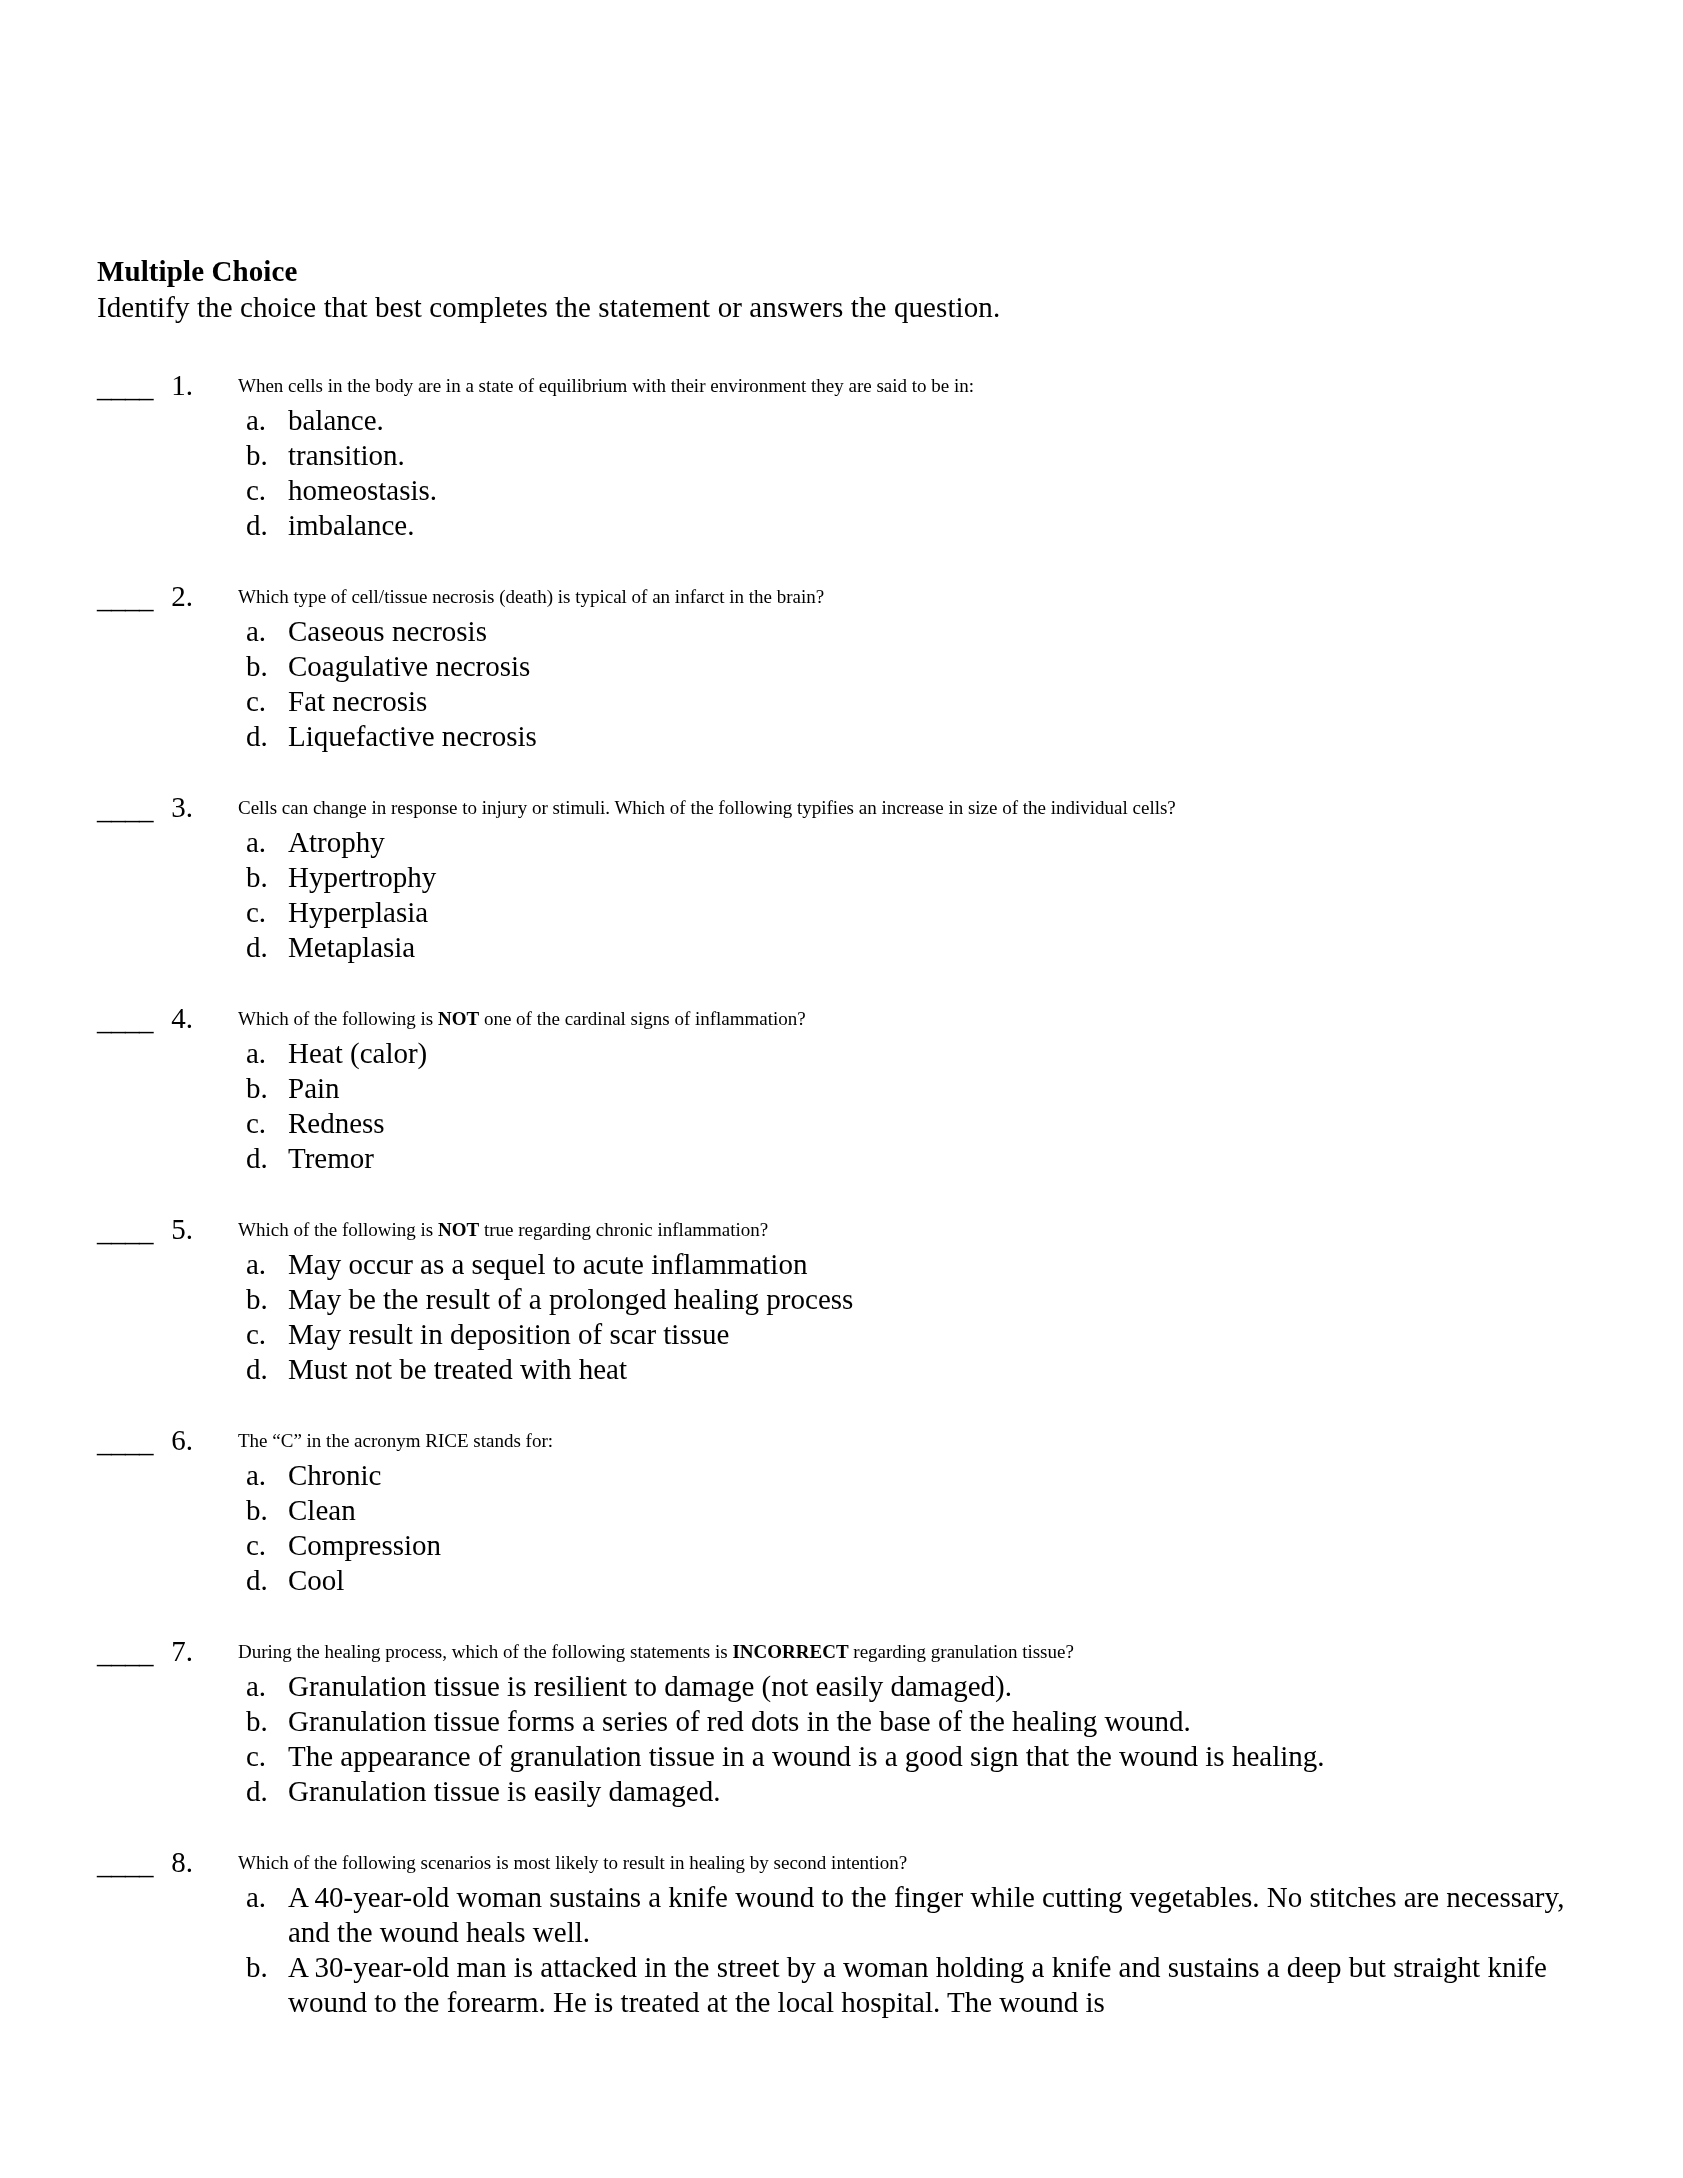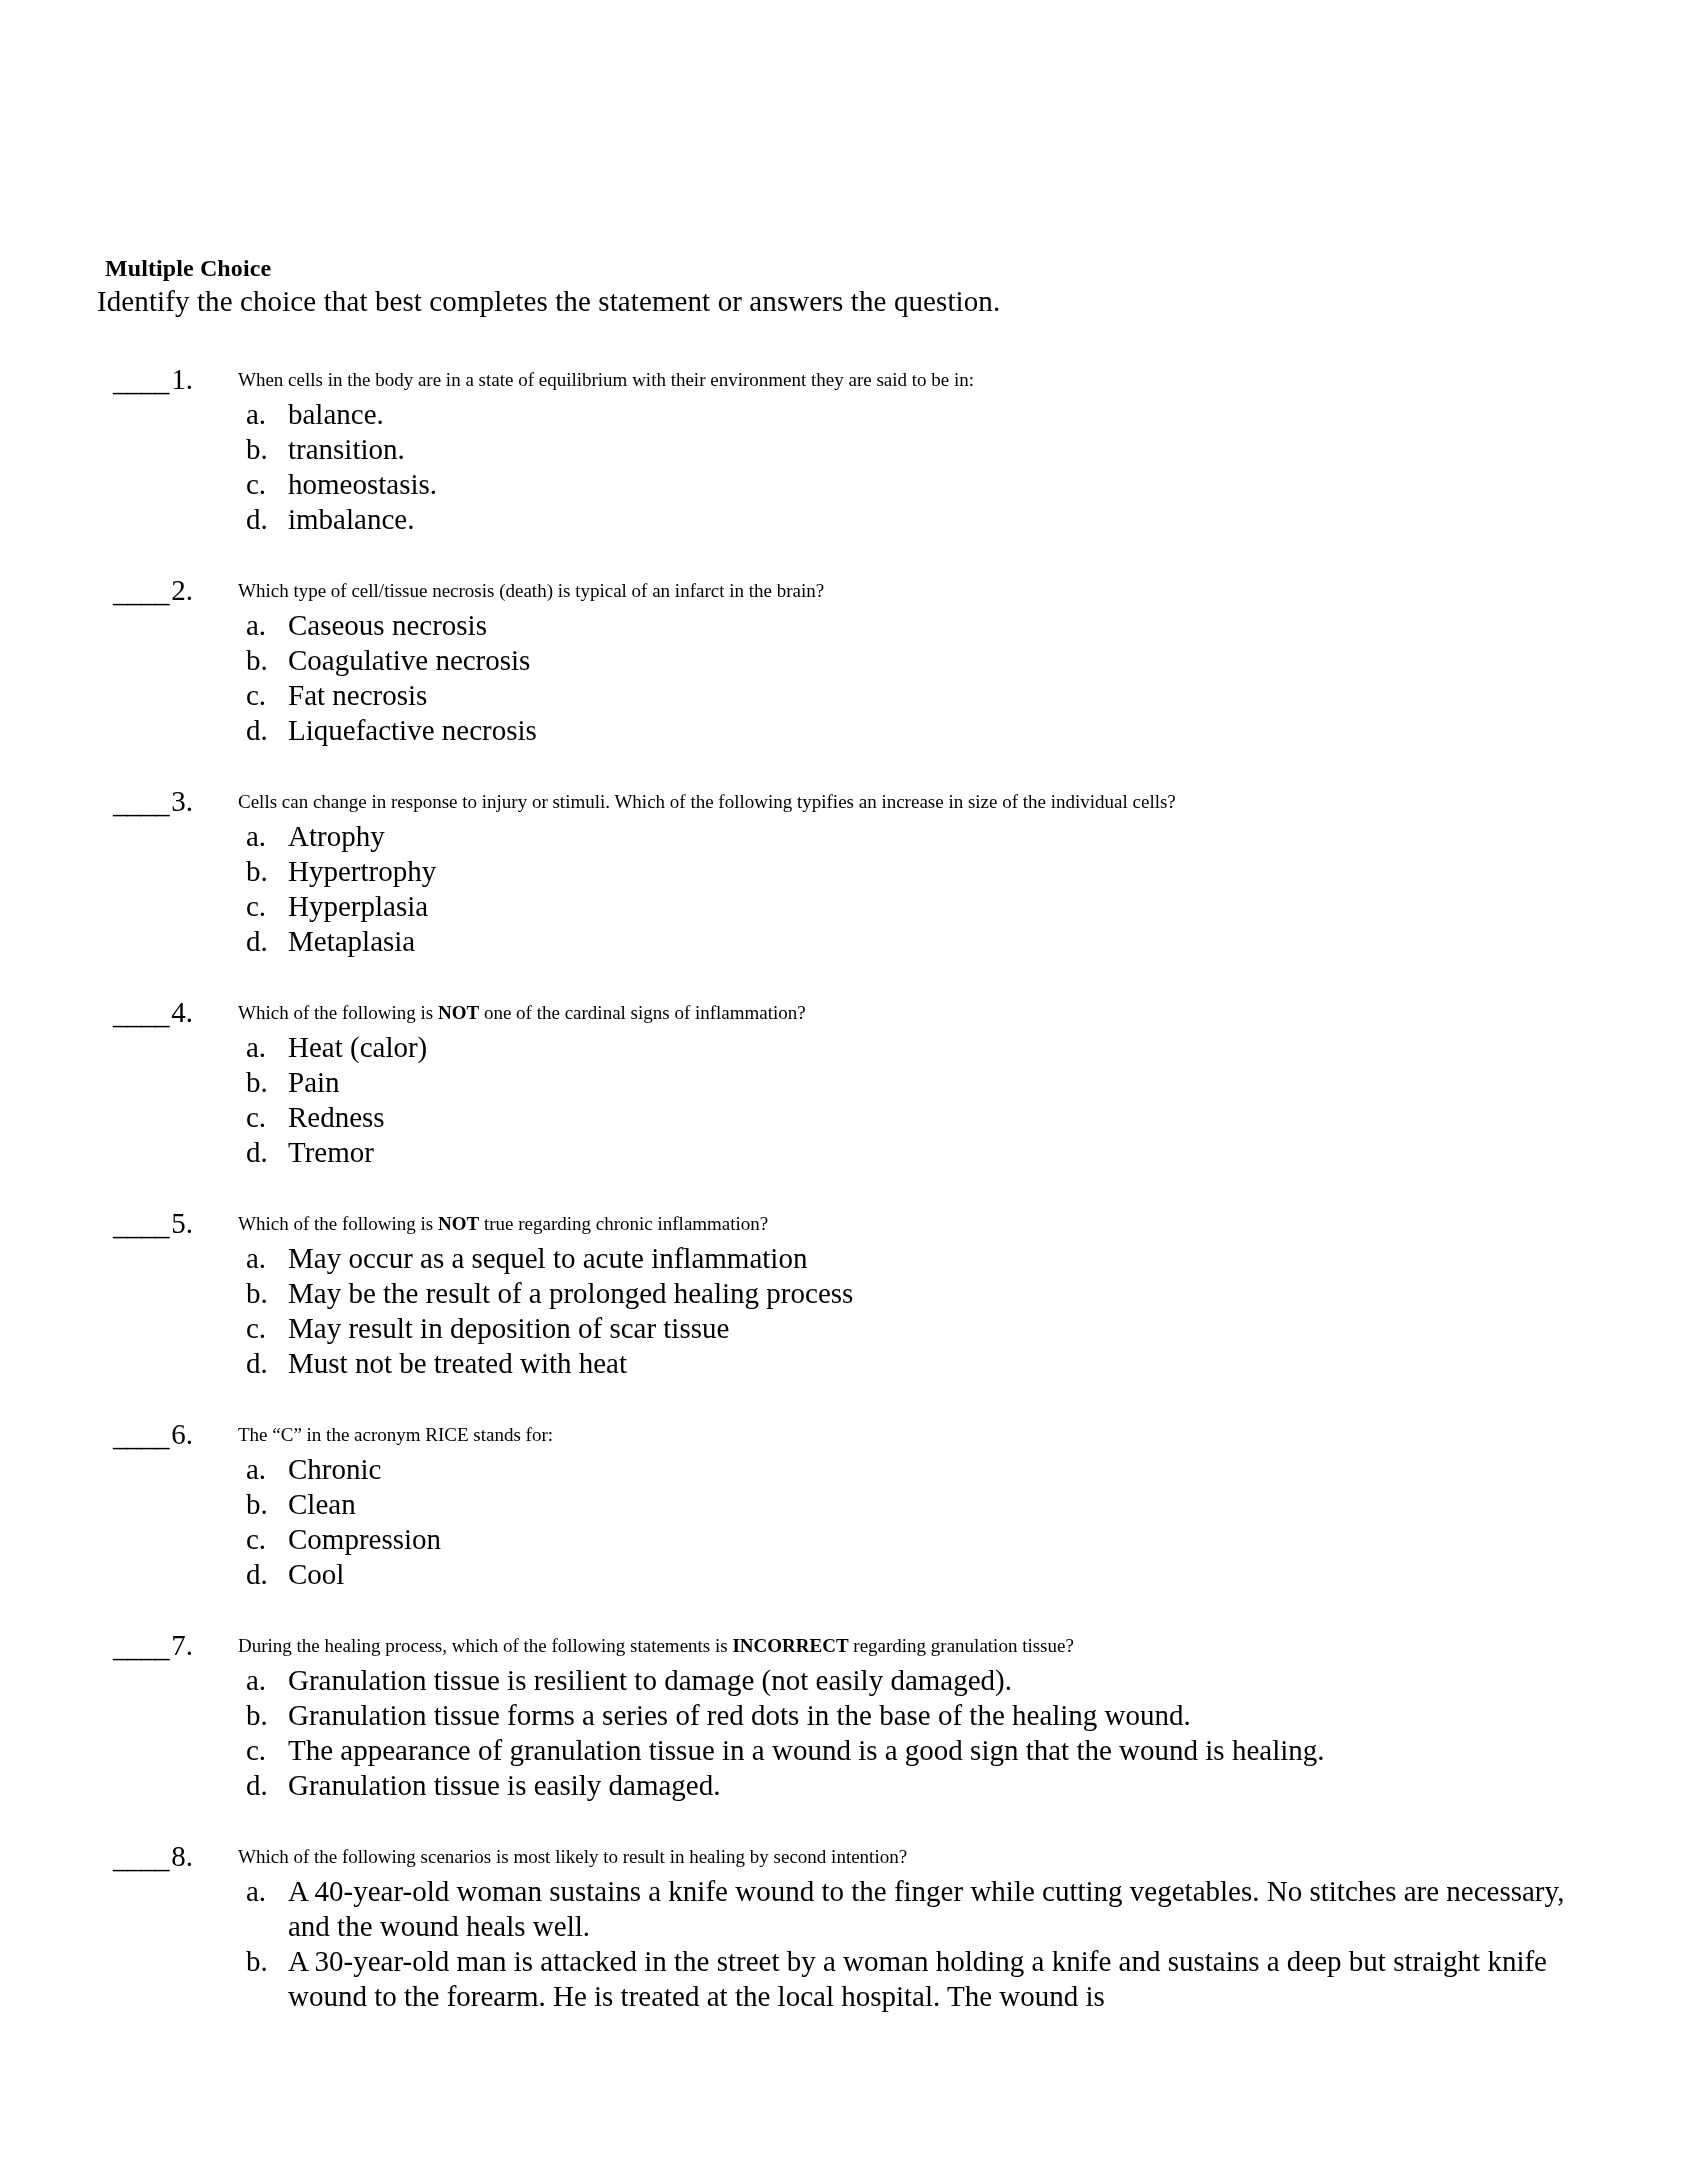--- a/index.html
+++ b/index.html
@@ -17,25 +17,24 @@
 
   .page {
     position: relative;
     width: 1683px;
     height: 2178px;
     box-sizing: border-box;
     padding: 255px 109px 0 97px;
   }
 
   .section-title {
-    font-size: 24px;
+    font-size: 29px;
     font-weight: bold;
     line-height: 1.16;
     letter-spacing: 0.1px;
-    margin-left: 8px;
   }
 
   .section-instruction {
     font-size: 29px;
     line-height: 1.16;
     margin-top: 2px;
     letter-spacing: 0.1px;
   }
 
   .questions {
@@ -45,21 +44,21 @@
   .question {
     position: relative;
     margin-bottom: 36px;
   }
   .question:last-child {
     margin-bottom: 0;
   }
 
   .q-blank {
     position: absolute;
-    left: 16px;
+    left: 0px;
     top: 2px;
     width: 50px;
     font-size: 29px;
     line-height: 35px;
     letter-spacing: -0.5px;
   }
 
   .q-number {
     position: absolute;
     left: 45px;

